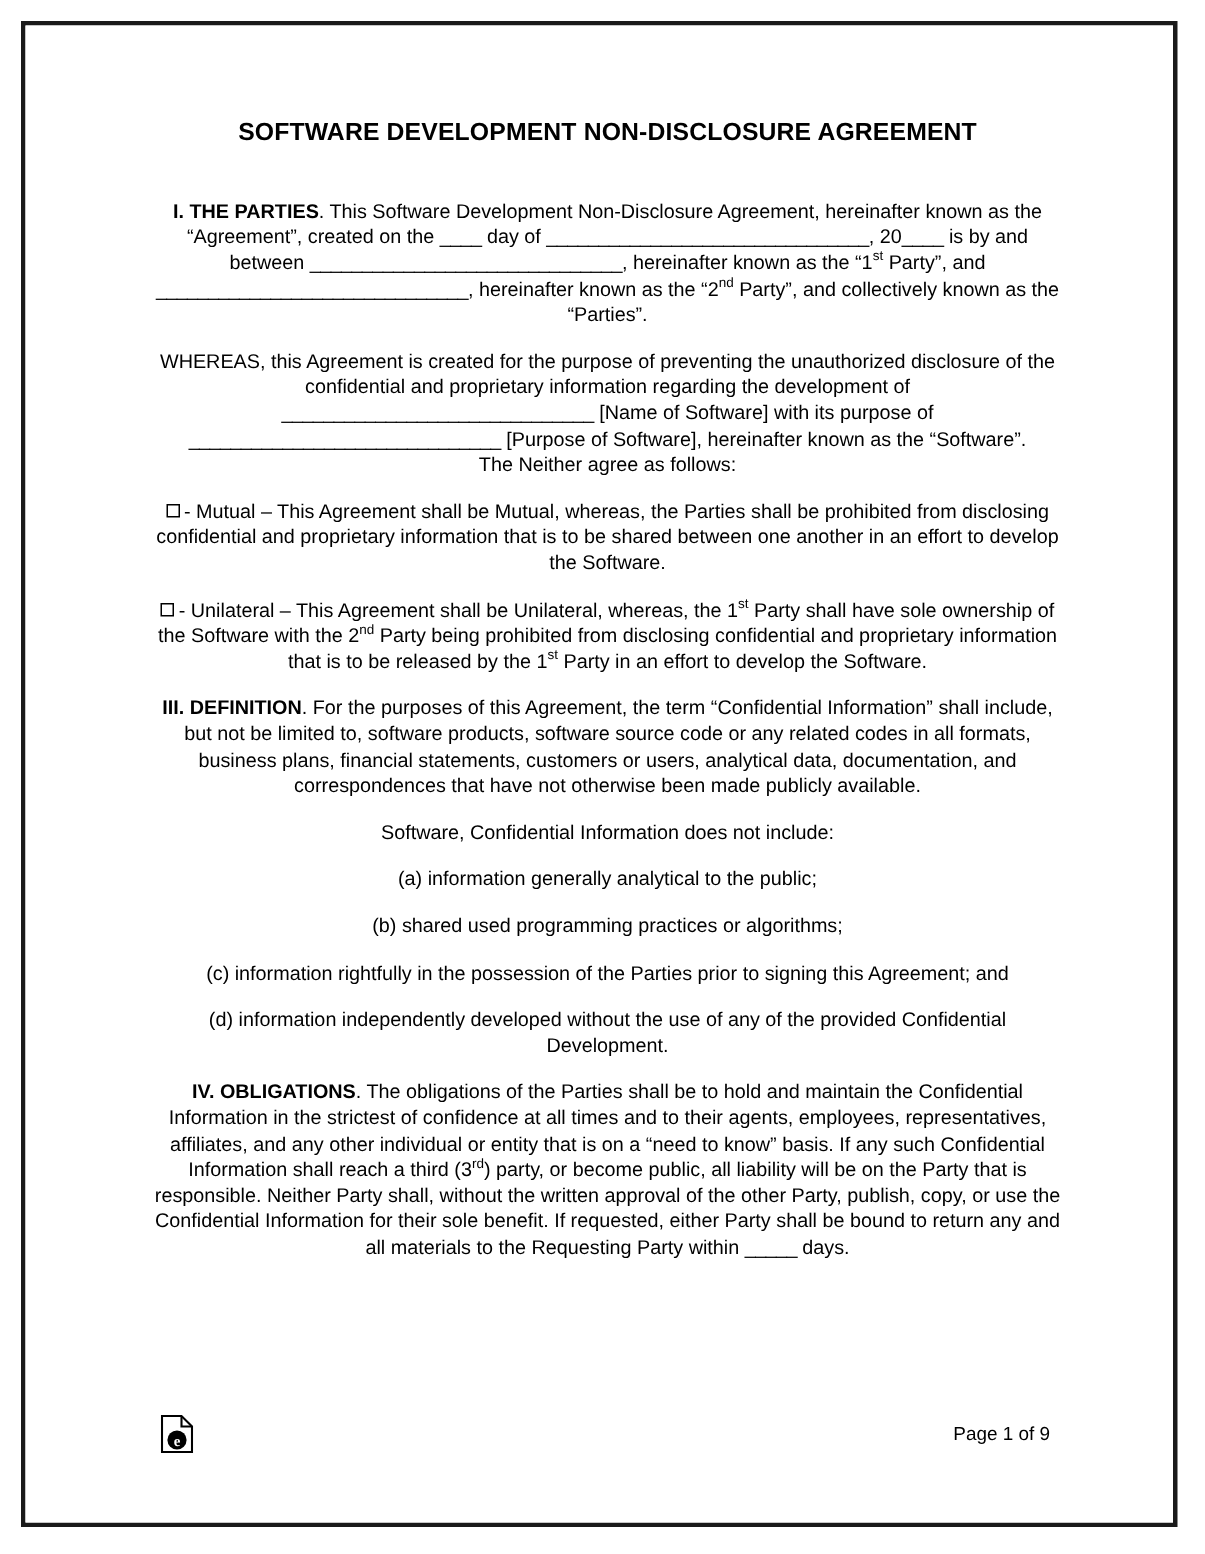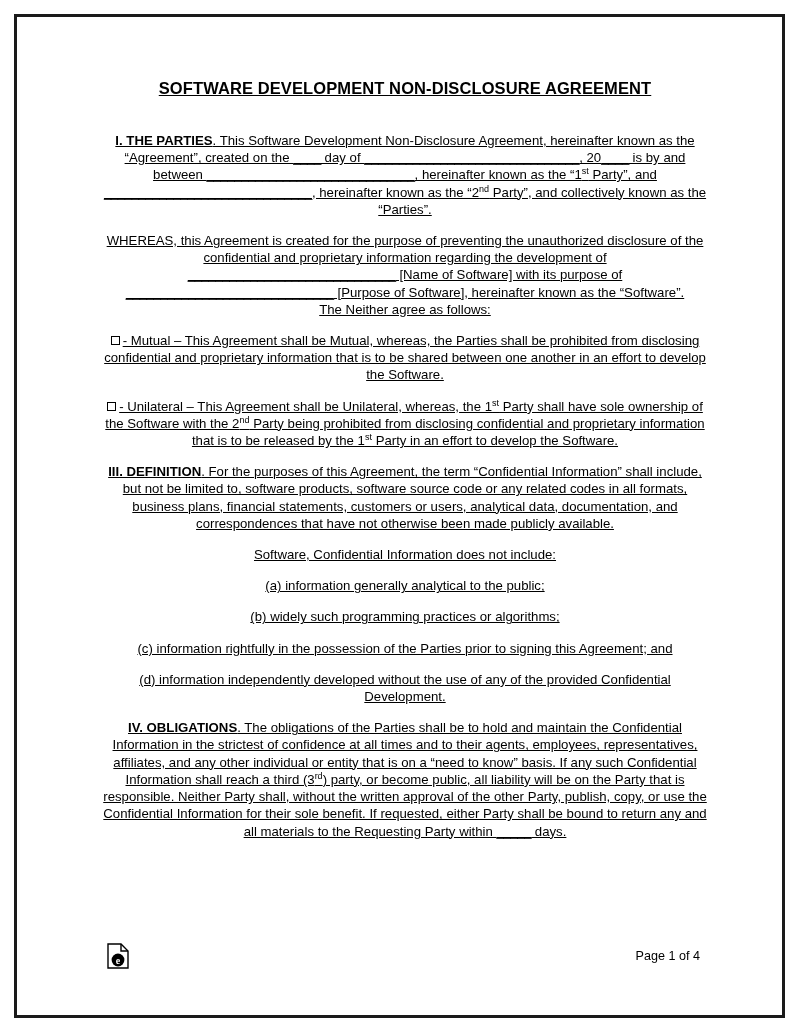--- a/index.html
+++ b/index.html
@@ -30,21 +30,20 @@
     top: 0;
     right: 0;
     bottom: 0;
     background: #ffffff;
   }
   .doc-body {
     position: absolute;
     left: 82px;
     top: 62px;
     width: 612px;
-    text-decoration: underline;
   }
   .doc-title {
     font-size: 16.5px;
     font-weight: bold;
     text-align: center;
     letter-spacing: 0.1px;
     margin: 0 0 34px 0;
   }
   p.para {
     font-size: 13.2px;
@@ -120,34 +119,34 @@
 
       <p class="para"><span class="cbox"></span><span>- Mutual –  This Agreement shall be Mutual, whereas, the Parties shall be prohibited from disclosing confidential and proprietary information that is to be shared between one another in an effort to develop the Software.</span></p>
 
       <p class="para"><span class="cbox"></span><span>- Unilateral – This Agreement shall be Unilateral, whereas, the 1</span><sup>st</sup><span> Party shall have sole ownership of the Software with the 2</span><sup>nd</sup><span> Party being prohibited from disclosing confidential and proprietary information that is to be released by the 1</span><sup>st</sup><span> Party in an effort to develop the Software.</span></p>
 
       <p class="para"><span class="sec-head">III. DEFINITION</span><span>. For the purposes of this Agreement, the term “Confidential Information” shall include, but not be limited to, software products, software source code or any related codes in all formats, business plans, financial statements, customers or users, analytical data, documentation, and correspondences that have not otherwise been made publicly available.</span></p>
 
       <p class="para">Software, Confidential Information does not include:</p>
 
       <p class="para indent">(a) information generally analytical to the public;</p>
-      <p class="para indent">(b) widely such programming practices or algorithms;</p>
+      <p class="para indent">(b) shared used programming practices or algorithms;</p>
       <p class="para indent">(c) information rightfully in the possession of the Parties prior to signing this Agreement; and</p>
       <p class="para indent">(d) information independently developed without the use of any of the provided Confidential Development.</p>
 
       <p class="para"><span class="sec-head">IV. OBLIGATIONS</span><span>. The obligations of the Parties shall be to hold and maintain the Confidential Information in the strictest of confidence at all times and to their agents, employees, representatives, affiliates, and any other individual or entity that is on a “need to know” basis. If any such Confidential Information shall reach a third (3</span><sup>rd</sup><span>) party, or become public, all liability will be on the Party that is responsible. Neither Party shall, without the written approval of the other Party, publish, copy, or use the Confidential Information for their sole benefit. If requested, either Party shall be bound to return any and all materials to the Requesting Party within </span><span class="fill">_____</span><span> days.</span></p>
 
     </div>
 
     <div class="footer">
       <div class="logo">
         <svg width="22" height="26" viewBox="0 0 22 26" xmlns="http://www.w3.org/2000/svg">
           <path d="M1 1 H14 L21 8 V25 H1 Z" fill="#ffffff" stroke="#000000" stroke-width="1.4"></path>
           <path d="M14 1 V8 H21" fill="none" stroke="#000000" stroke-width="1.4"></path>
           <circle cx="11" cy="17" r="6.4" fill="#000000"></circle>
           <text x="11" y="21" font-family="Liberation Serif, serif" font-size="10" font-weight="bold" fill="#ffffff" text-anchor="middle">e</text>
         </svg>
       </div>
-      <div class="page-num">Page 1 of 4</div>
+      <div class="page-num">Page 1 of 9</div>
     </div>
 
   </div>
 </div>
 
 </body></html>

